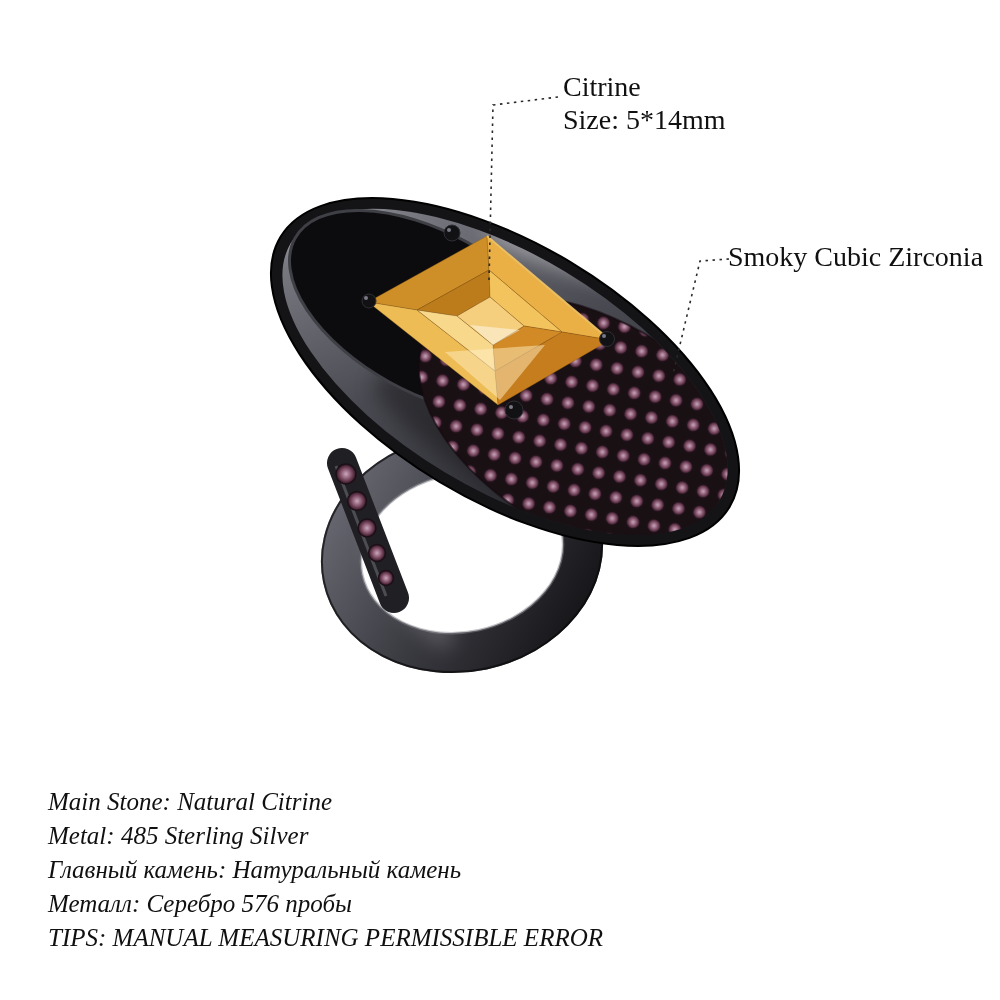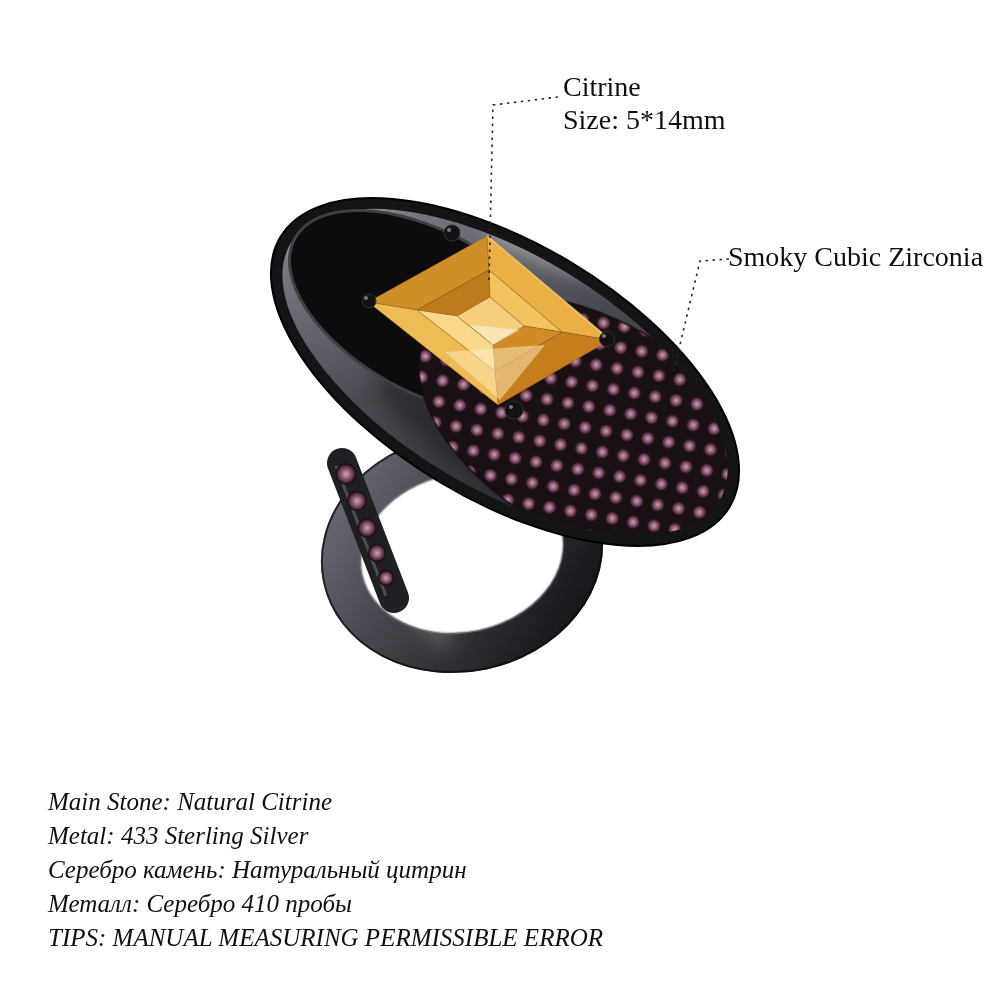--- a/index.html
+++ b/index.html
@@ -123,19 +123,19 @@
     <div>Citrine</div>
     <div>Size: 5*14mm</div>
   </div>
 
   <div class="ann" style="left:728px;top:240px;">
     <div>Smoky Cubic Zirconia</div>
   </div>
 
   <div class="specs">
     <div>Main Stone: Natural Citrine</div>
-    <div>Metal: 433 Sterling Silver</div>
-    <div>Серебро камень: Натуральный цитрин</div>
-    <div>Металл: Серебро 410 пробы</div>
+    <div>Metal: 485 Sterling Silver</div>
+    <div>Главный камень: Натуральный камень</div>
+    <div>Металл: Серебро 576 пробы</div>
     <div>TIPS: MANUAL MEASURING PERMISSIBLE ERROR</div>
   </div>
 
 </div>
 
 </body></html>

